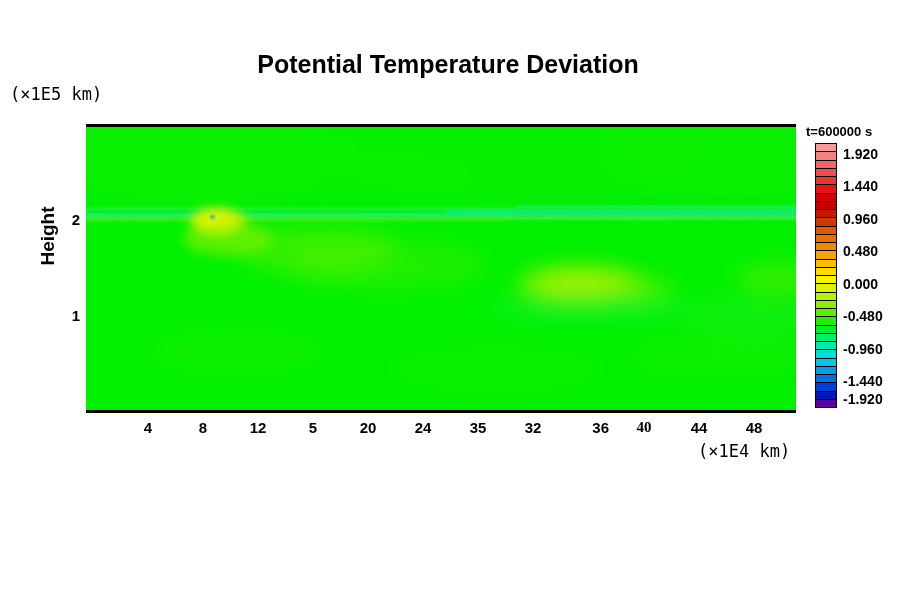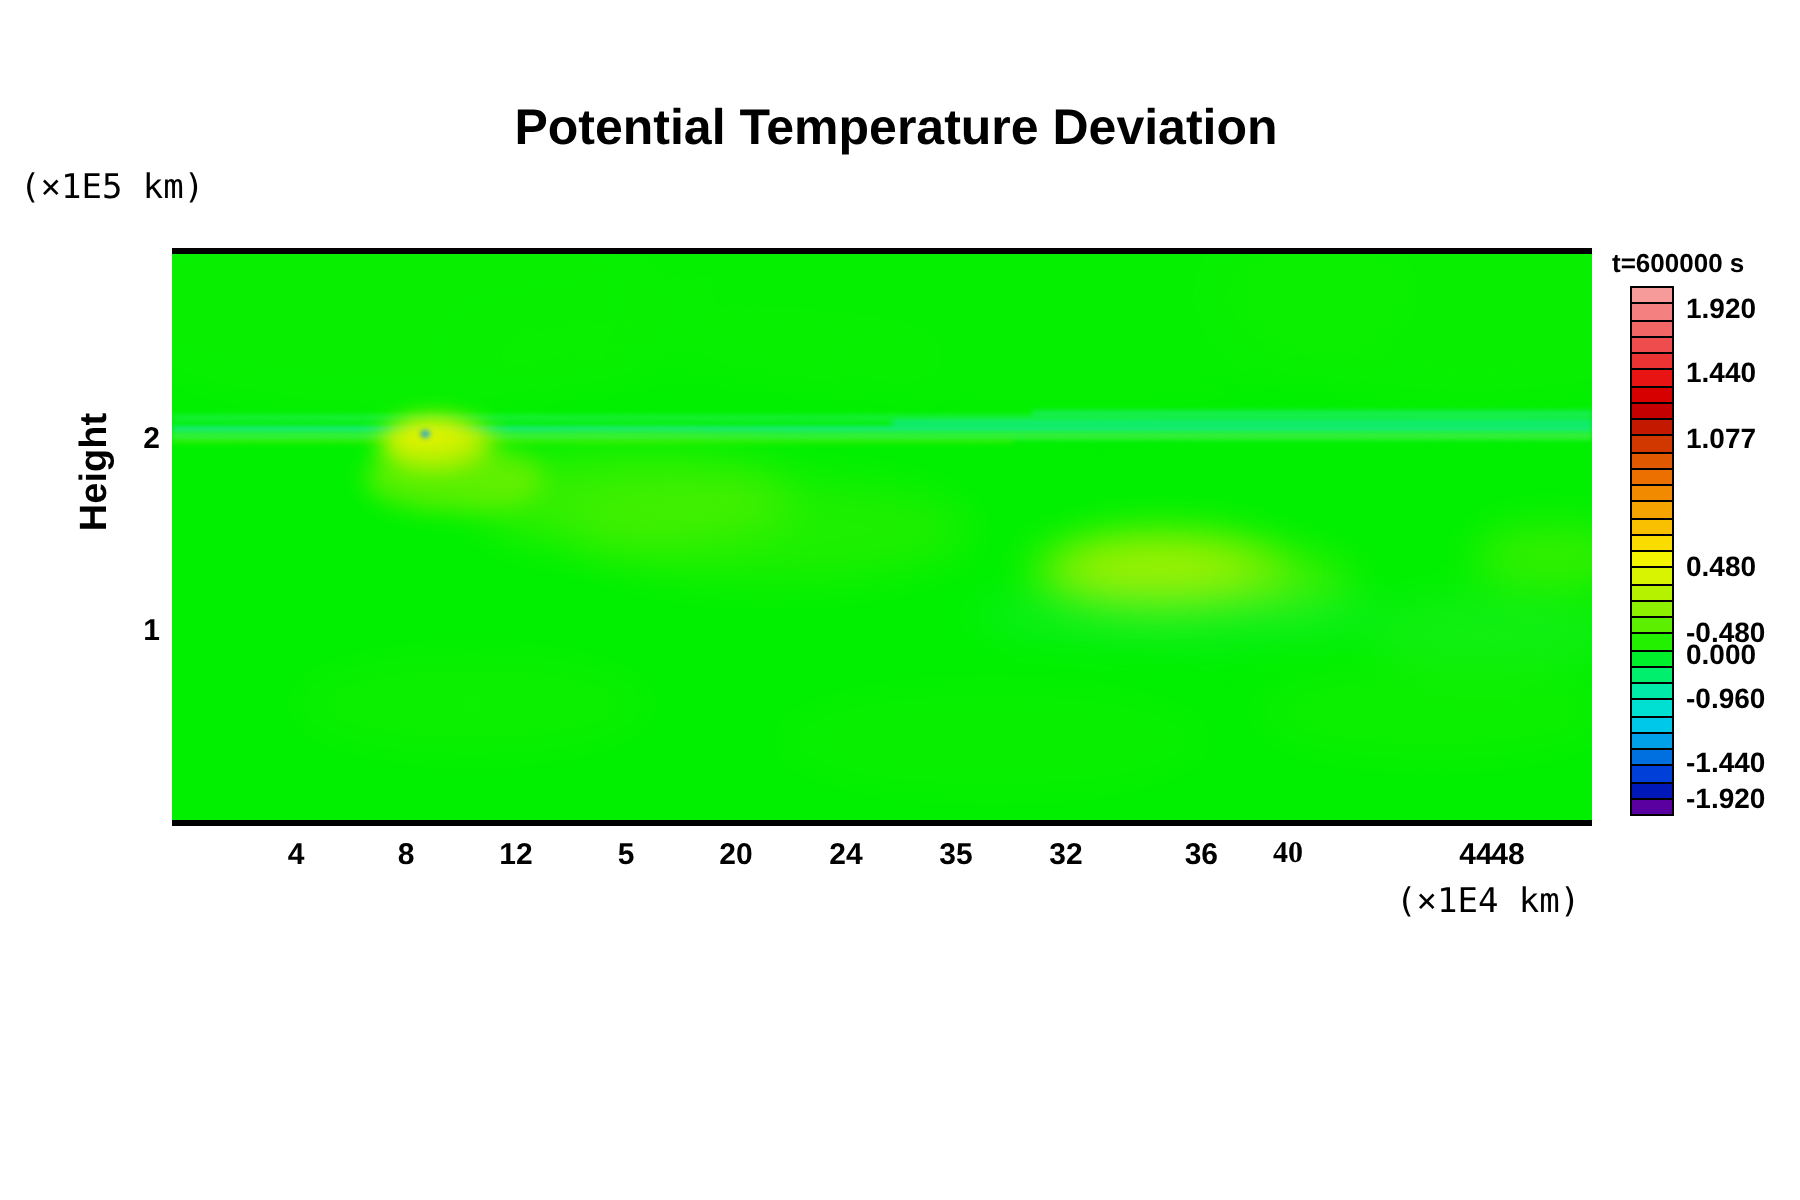--- a/index.html
+++ b/index.html
@@ -223,21 +223,21 @@
   <div class="tick-label xtick" style="left:128px;">4</div>
   <div class="tick-label xtick" style="left:183px;">8</div>
   <div class="tick-label xtick" style="left:238px;">12</div>
   <div class="tick-label xtick" style="left:293px;">5</div>
   <div class="tick-label xtick" style="left:348px;">20</div>
   <div class="tick-label xtick" style="left:403px;">24</div>
   <div class="tick-label xtick" style="left:458px;">35</div>
   <div class="tick-label xtick" style="left:513px;">32</div>
   <div class="tick-label xtick" style="left:569px;text-align:right;">36</div>
   <div class="tick-label xtick" style="left:624px;font-family:Liberation Serif, serif;">40</div>
-  <div class="tick-label xtick" style="left:718px;">44</div>
+  <div class="tick-label xtick" style="left:679px;">44</div>
   <div class="tick-label xtick" style="left:734px;">48</div>
 
   <div class="tick-label ytick" style="left:60px; top:211px;">2</div>
   <div class="tick-label ytick" style="left:60px; top:307px;">1</div>
 
   <div id="yaxis-title">Height</div>
 
   <div id="colorbar-time">t=600000 s</div>
 
   <div id="colorbar">
@@ -270,21 +270,21 @@
       <div class="cb-band" style="background: rgb(0, 200, 232);"></div>
       <div class="cb-band" style="background: rgb(0, 160, 232);"></div>
       <div class="cb-band" style="background: rgb(0, 112, 224);"></div>
       <div class="cb-band" style="background: rgb(0, 64, 216);"></div>
       <div class="cb-band" style="background: rgb(0, 24, 184);"></div>
       <div class="cb-band" style="background: rgb(90, 0, 160);"></div>
     </div>
 
   <div class="cb-tick-label" style="top:146px;">1.920</div>
   <div class="cb-tick-label" style="top:178px;">1.440</div>
-  <div class="cb-tick-label" style="top:211px;">1.077</div>
-  <div class="cb-tick-label" style="top:243px;margin-top:32px;">0.480</div>
-  <div class="cb-tick-label" style="top:276px;margin-top:43px;">0.000</div>
+  <div class="cb-tick-label" style="top:211px;">0.960</div>
+  <div class="cb-tick-label" style="top:243px;">0.480</div>
+  <div class="cb-tick-label" style="top:276px;">0.000</div>
   <div class="cb-tick-label" style="top:308px;">-0.480</div>
   <div class="cb-tick-label" style="top:341px;">-0.960</div>
   <div class="cb-tick-label" style="top:373px;">-1.440</div>
   <div class="cb-tick-label" style="top:391px;">-1.920</div>
 
 </div>
 
 </body></html>

